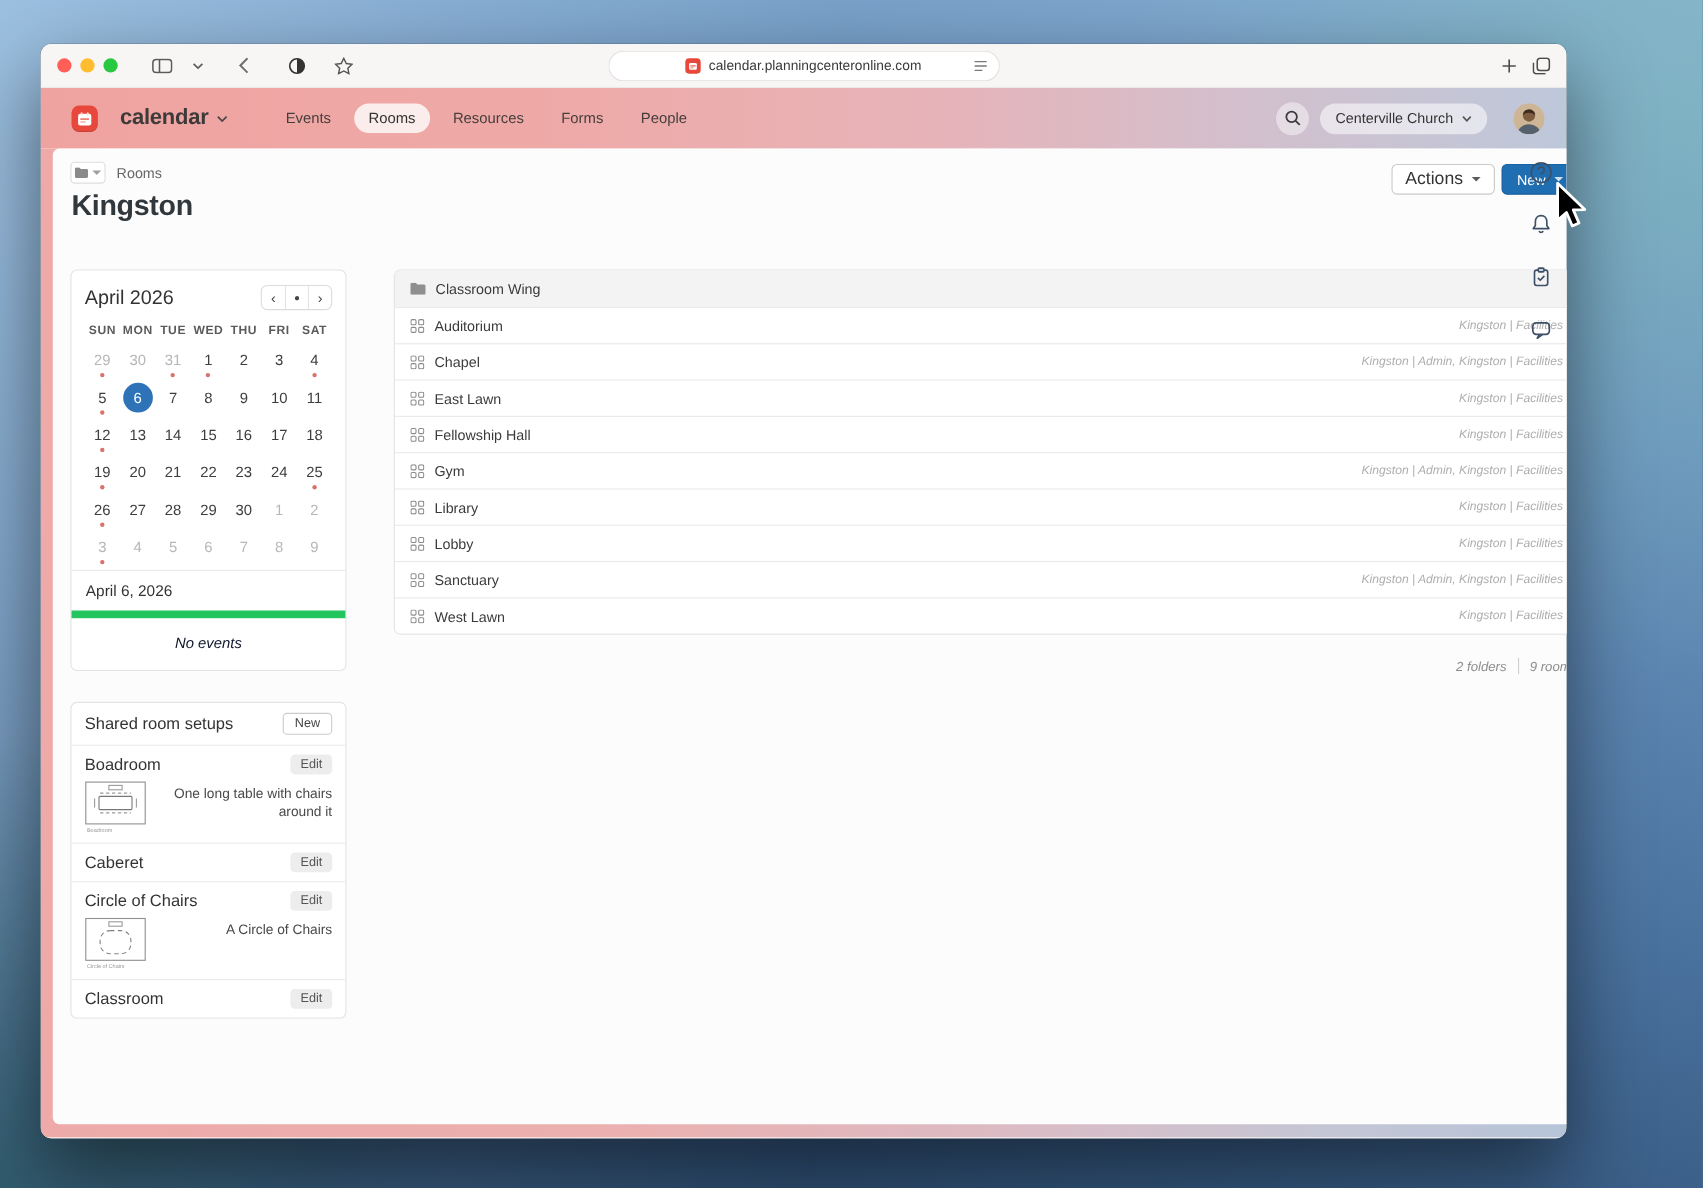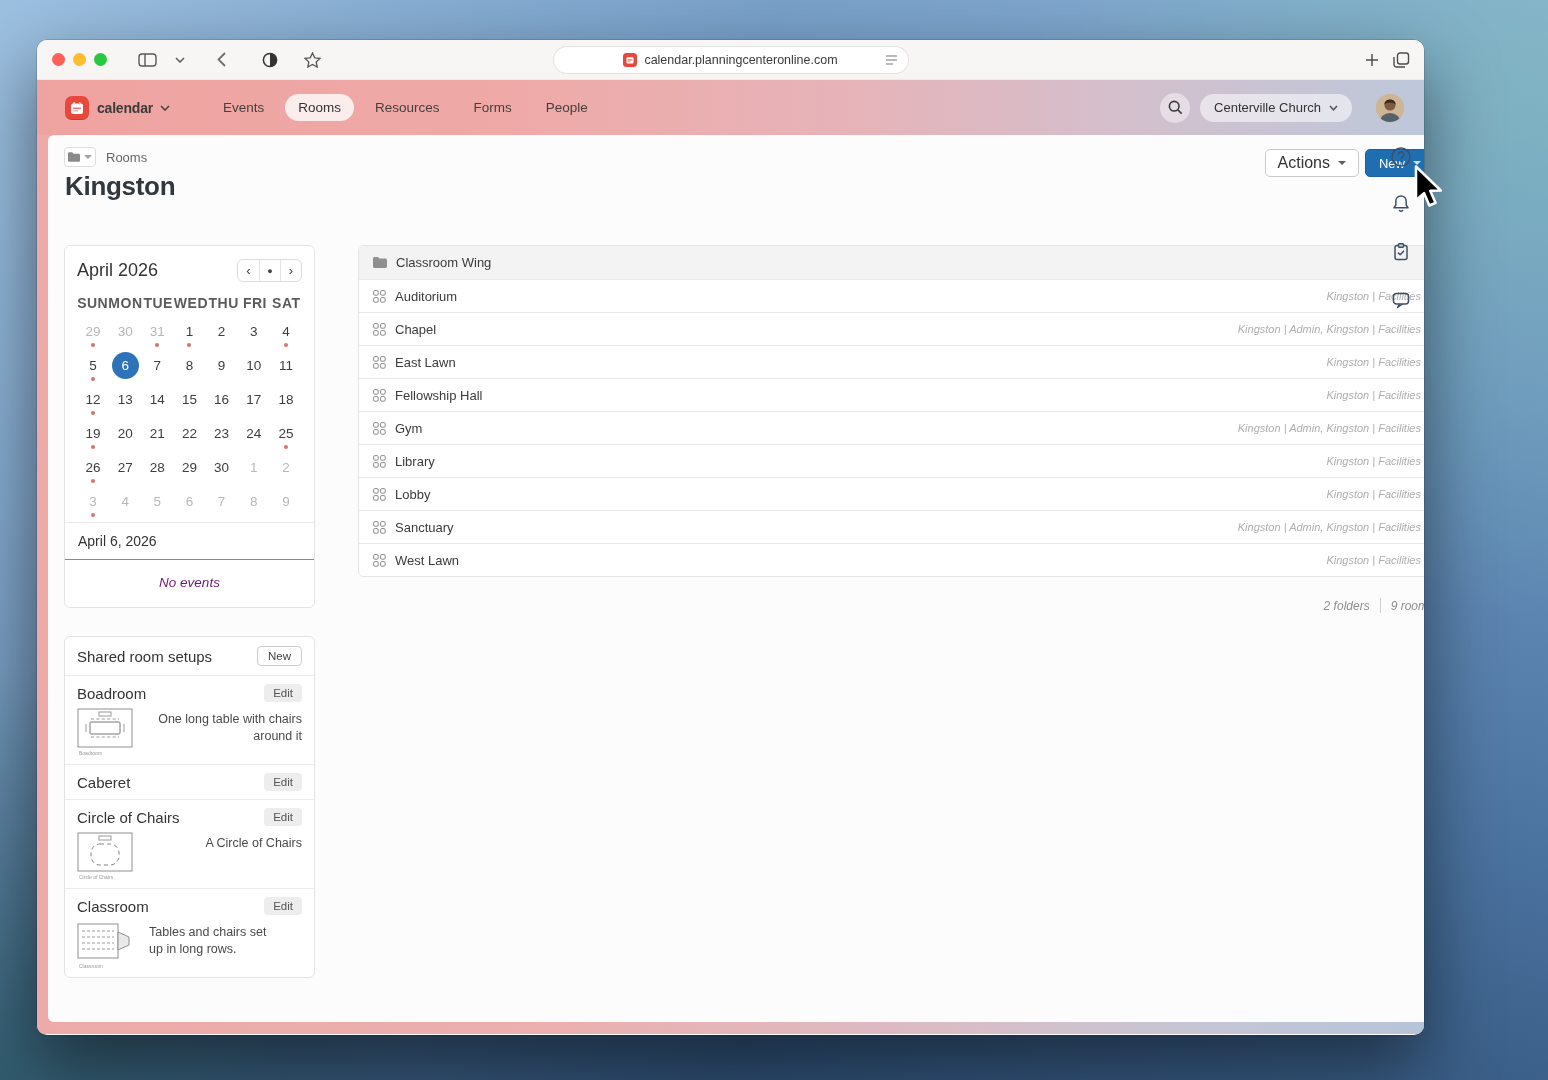--- a/index.html
+++ b/index.html
@@ -23,21 +23,21 @@
   .urlbar{position:absolute;left:50%;top:6px;transform:translateX(-50%);width:356px;height:28px;border-radius:14px;
     background:#fff;box-shadow:inset 0 0 0 1px #e4e1e0;display:flex;align-items:center;justify-content:center;gap:7px;}
   .urlbar .domain{font-size:12.5px;color:#3a3a3a;}
   .favicon{width:14px;height:14px;border-radius:3.5px;background:#e8483c;display:flex;align-items:center;justify-content:center;}
   .reader-icon{position:absolute;right:11px;top:8px;}
   .tb-right{position:absolute;right:14px;top:0;height:40px;display:flex;align-items:center;gap:14px;color:#4c4c4c;}
   
   .app-header{height:55px;display:flex;align-items:center;padding:0 12px 0 28px;
     background:linear-gradient(90deg,#efa3a0 0%,#eeaaa8 35%,#e7b3b8 58%,#d4bfcc 78%,#bdc8da 100%);}
   .logo-badge{width:24px;height:24px;border-radius:7px;background:#e8483c;display:flex;align-items:center;justify-content:center;flex:none;box-shadow:inset 0 -1px 0 rgba(0,0,0,.15);}
-  .product-name{font-size:14px;font-weight:700;color:#3d3a3a;margin-left:8px;letter-spacing:-.2px;}
+  .product-name{font-size:20px;font-weight:700;color:#3d3a3a;margin-left:20px;letter-spacing:-.2px;}
   .hdr-chev{margin-left:7px;}
   .primary-nav{display:flex;align-items:center;gap:8px;margin-left:40px;}
   .nav-item{font-size:13.5px;color:#463e3e;padding:6px 13px;border-radius:15px;cursor:default;}
   .nav-item.active{background:rgba(255,252,252,.82);color:#333;}
   .hdr-right{margin-left:auto;display:flex;align-items:center;}
   .search-circle{width:30px;height:30px;border-radius:50%;background:rgba(255,255,255,.45);display:flex;align-items:center;justify-content:center;margin-right:10px;}
   .org-pill{height:28px;border-radius:14px;background:rgba(255,255,255,.55);display:flex;align-items:center;gap:8px;padding:0 14px;font-size:13px;color:#333;}
   .avatar{width:28px;height:28px;border-radius:50%;overflow:hidden;margin-left:24px;margin-right:8px;background:#cfb79c;flex:none;}
   
   .pcbody{position:relative;height:899px;
@@ -57,29 +57,29 @@
   .left-col{position:absolute;left:16px;top:110px;width:251px;}
   .cal-card{background:#fff;border:1px solid #e3e3e3;border-radius:6px;}
   .cal-inner{padding:13px 12px 0;}
   .cal-head{display:flex;justify-content:space-between;align-items:center;}
   .cal-month{font-size:18px;color:#333;}
   .cal-nav{display:flex;border:1px solid #dcdcdc;border-radius:6px;overflow:hidden;background:#fff;}
   .cal-nav-btn{width:21px;height:21px;display:flex;align-items:center;justify-content:center;font-size:13px;color:#444;border-left:1px solid #e4e4e4;}
   .cal-nav-btn:first-child{border-left:none;}
   .cal-nav-btn.dot{font-size:9px;}
   .cal-dayheads{display:grid;grid-template-columns:repeat(7,1fr);margin-top:13px;}
-  .dayhead{font-size:14px;font-weight:700;letter-spacing:.5px;color:#5b5b5b;text-align:center;}
+  .dayhead{font-size:11px;font-weight:700;letter-spacing:.5px;color:#5b5b5b;text-align:center;}
   .cal-grid{display:grid;grid-template-columns:repeat(7,1fr);margin-top:3px;padding-bottom:4px;}
   .day{height:34px;position:relative;display:flex;align-items:center;justify-content:center;}
   .day .num{width:27px;height:27px;border-radius:50%;display:flex;align-items:center;justify-content:center;font-size:13.5px;color:#3e3e3e;}
   .day.muted .num{color:#b7b7b7;}
   .day.selected .num{background:#2e73b7;color:#fff;}
   .day.dot::after{content:'';position:absolute;left:50%;bottom:1px;transform:translateX(-50%);width:4px;height:4px;border-radius:50%;background:#d9726e;}
   .cal-sel-date{border-top:1px solid #e8e8e8;padding:10px 13px;font-size:14px;color:#333;}
-  .cal-noevents{border-top:1px solid #22c55e;padding:15px 12px 17px;font-size:13.5px;color:#701a75;font-style:italic;text-align:center;}
+  .cal-noevents{border-top:7px solid #22c55e;padding:15px 12px 17px;font-size:13.5px;color:#0f172a;font-style:italic;text-align:center;}
   
   .setups-card{margin-top:28px;background:#fff;border:1px solid #e3e3e3;border-radius:6px;overflow:hidden;}
   .setups-head{display:flex;justify-content:space-between;align-items:center;padding:9px 12px;}
   .setups-title{font-size:15px;color:#333;}
   .btn-small{font-size:11.5px;color:#444;background:#fff;border:1px solid #ccc;border-radius:4px;padding:3px 10px;}
   .setup-item{border-top:1px solid #ececec;padding:8px 12px 8px;}
   .su-top{display:flex;justify-content:space-between;align-items:center;}
   .su-name{font-size:15px;color:#333;}
   .su-edit{font-size:11.5px;color:#555;background:#ededed;border-radius:4px;padding:3px 9px;border:none;}
   .su-body{display:flex;margin-top:5px;gap:8px;align-items:flex-start;}
@@ -453,36 +453,20 @@
         <div class="su-cap">Circle of Chairs</div>
       </div>
       <div class="su-desc">A Circle of Chairs</div>
     </div>
   </div>
                 <div class="setup-item">
     <div class="su-top">
       <span class="su-name">Classroom</span>
       <button class="su-edit">Edit</button>
     </div>
-    <div class="su-body">
-      <div class="su-thumbwrap">
-        <div class="su-thumb">
-                        <svg width="56" height="42" viewBox="0 0 56 42" fill="none" stroke="#9a9a9a">
-                          <rect x="1" y="4" width="40" height="34" fill="#fff" stroke="#8f8f8f"></rect>
-                          <line x1="5" y1="11" x2="37" y2="11" stroke-dasharray="3 2"></line>
-                          <line x1="5" y1="17" x2="37" y2="17" stroke-dasharray="3 2"></line>
-                          <line x1="5" y1="23" x2="37" y2="23" stroke-dasharray="3 2"></line>
-                          <line x1="5" y1="29" x2="37" y2="29" stroke-dasharray="3 2"></line>
-                          <path d="M41,12 L52,17 V25 L41,30 Z" fill="#e9e9e9" stroke="#8f8f8f"></path>
-                        </svg>
-                      </div>
-        <div class="su-cap">Classroom</div>
-      </div>
-      <div class="su-desc">Tables and chairs set up in long rows.</div>
-    </div>
   </div>
               </div>
           </div>
         </div>
 
         <div class="main-list">
           <div class="rooms-wrap">
               <div class="row folder">
     <span class="row-icon">
                   <svg width="14" height="11" viewBox="0 0 14 11" fill="#8f8f8f">

